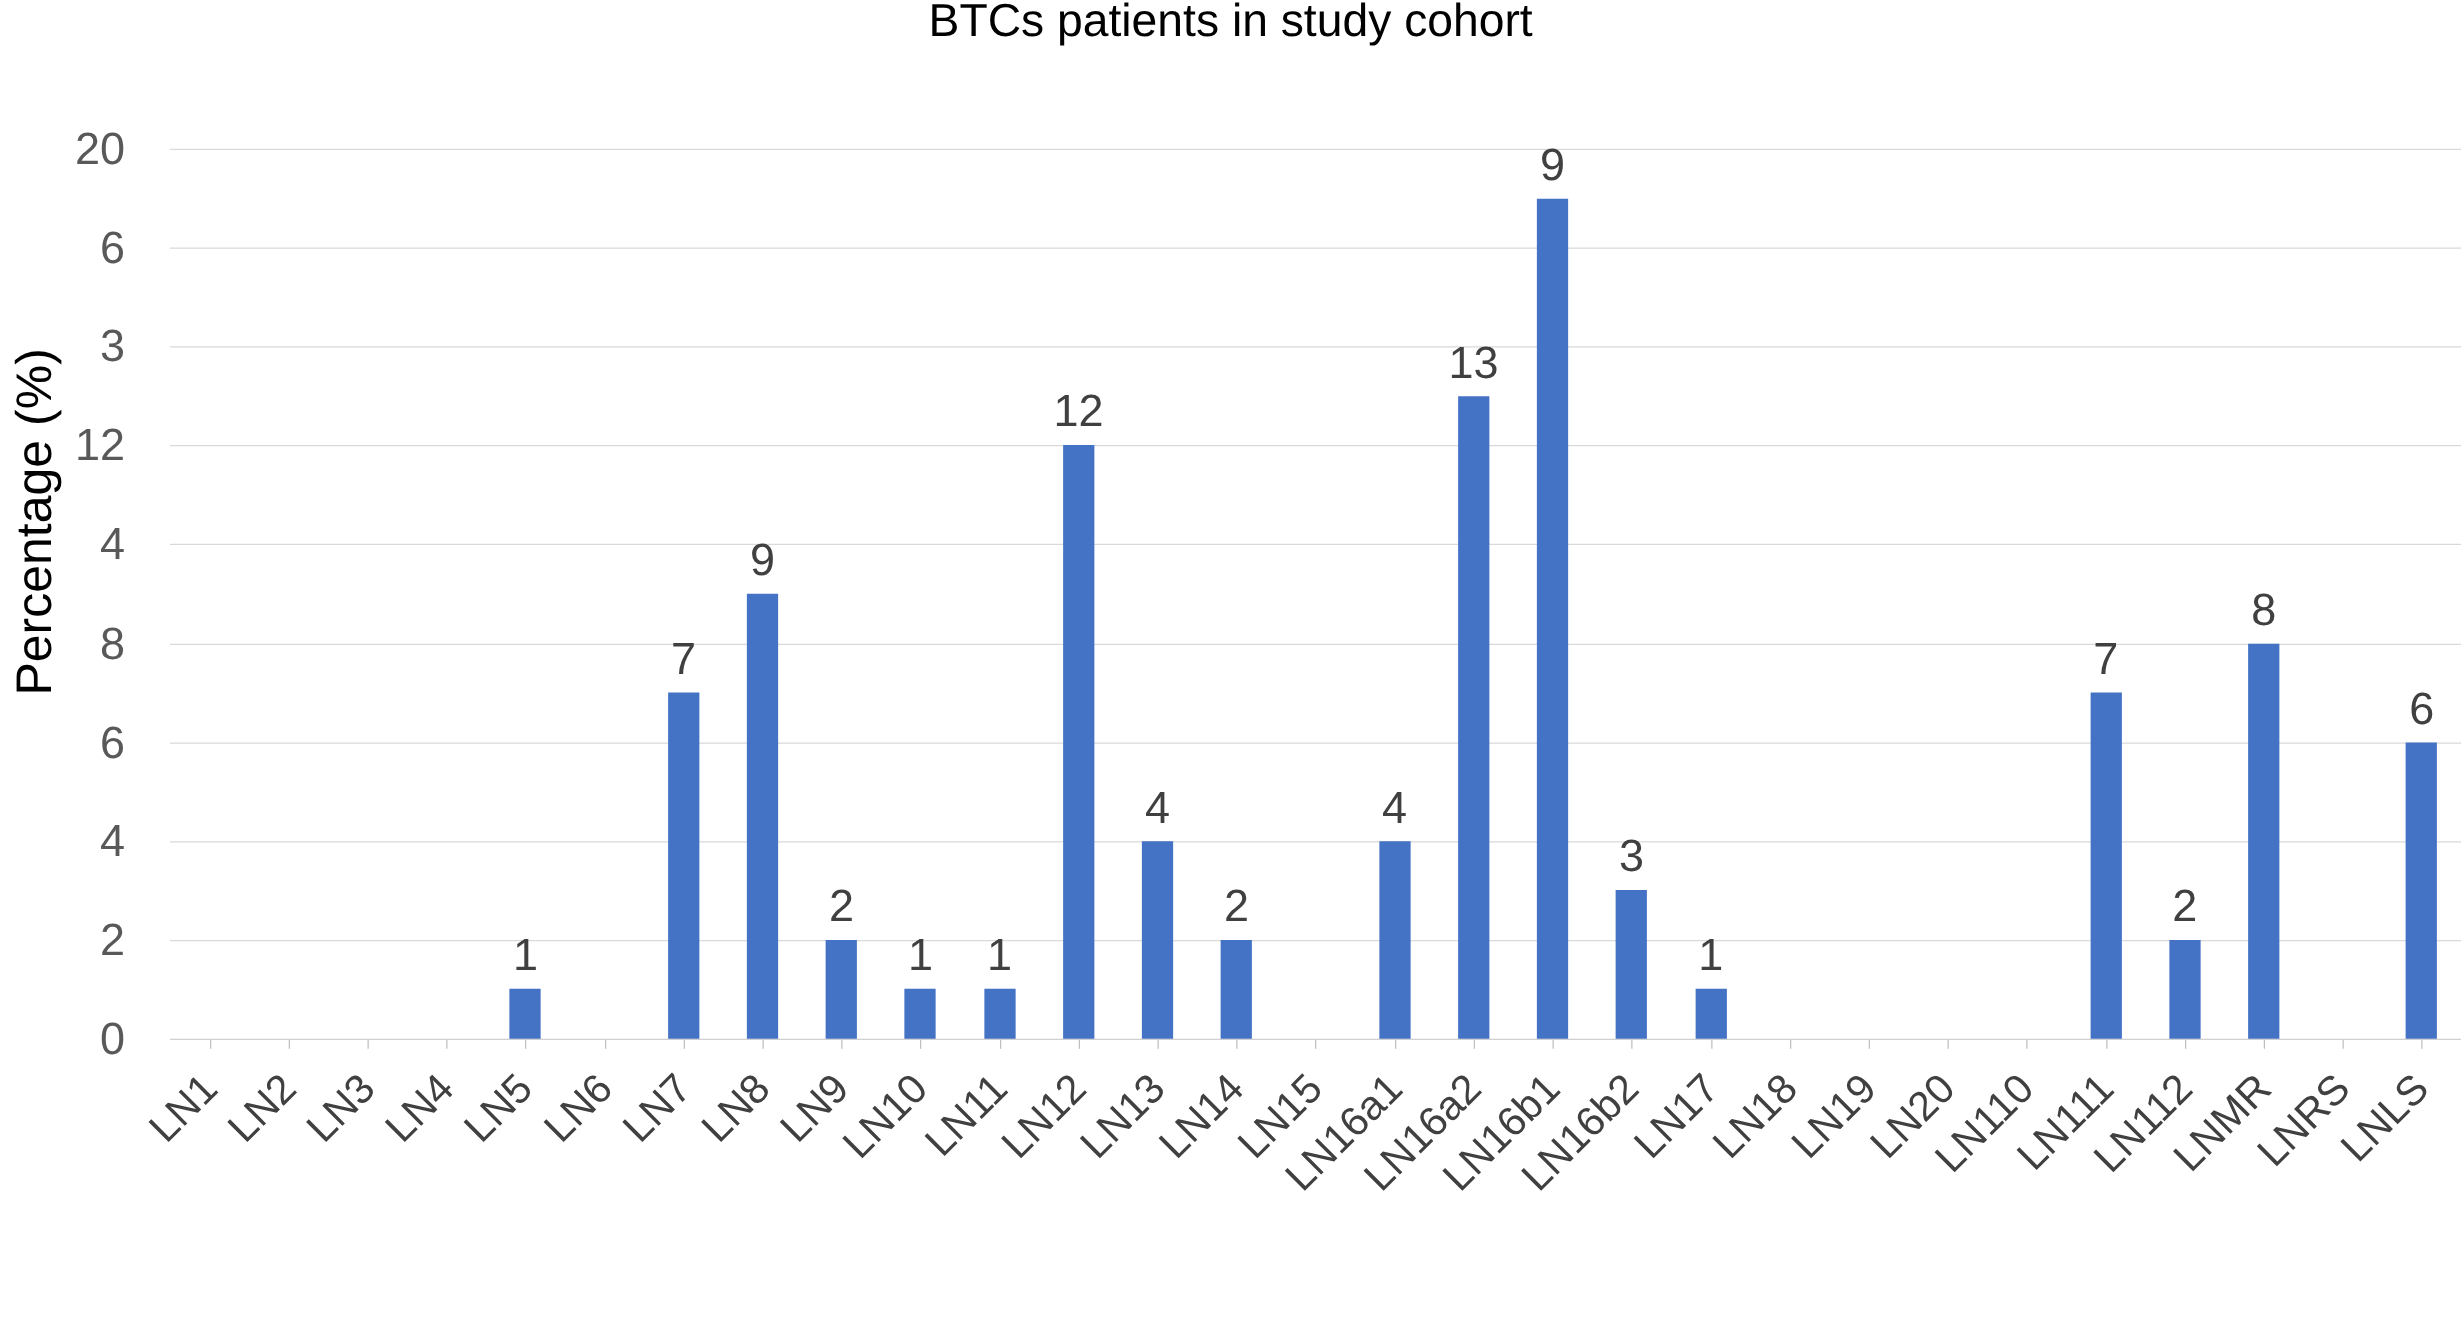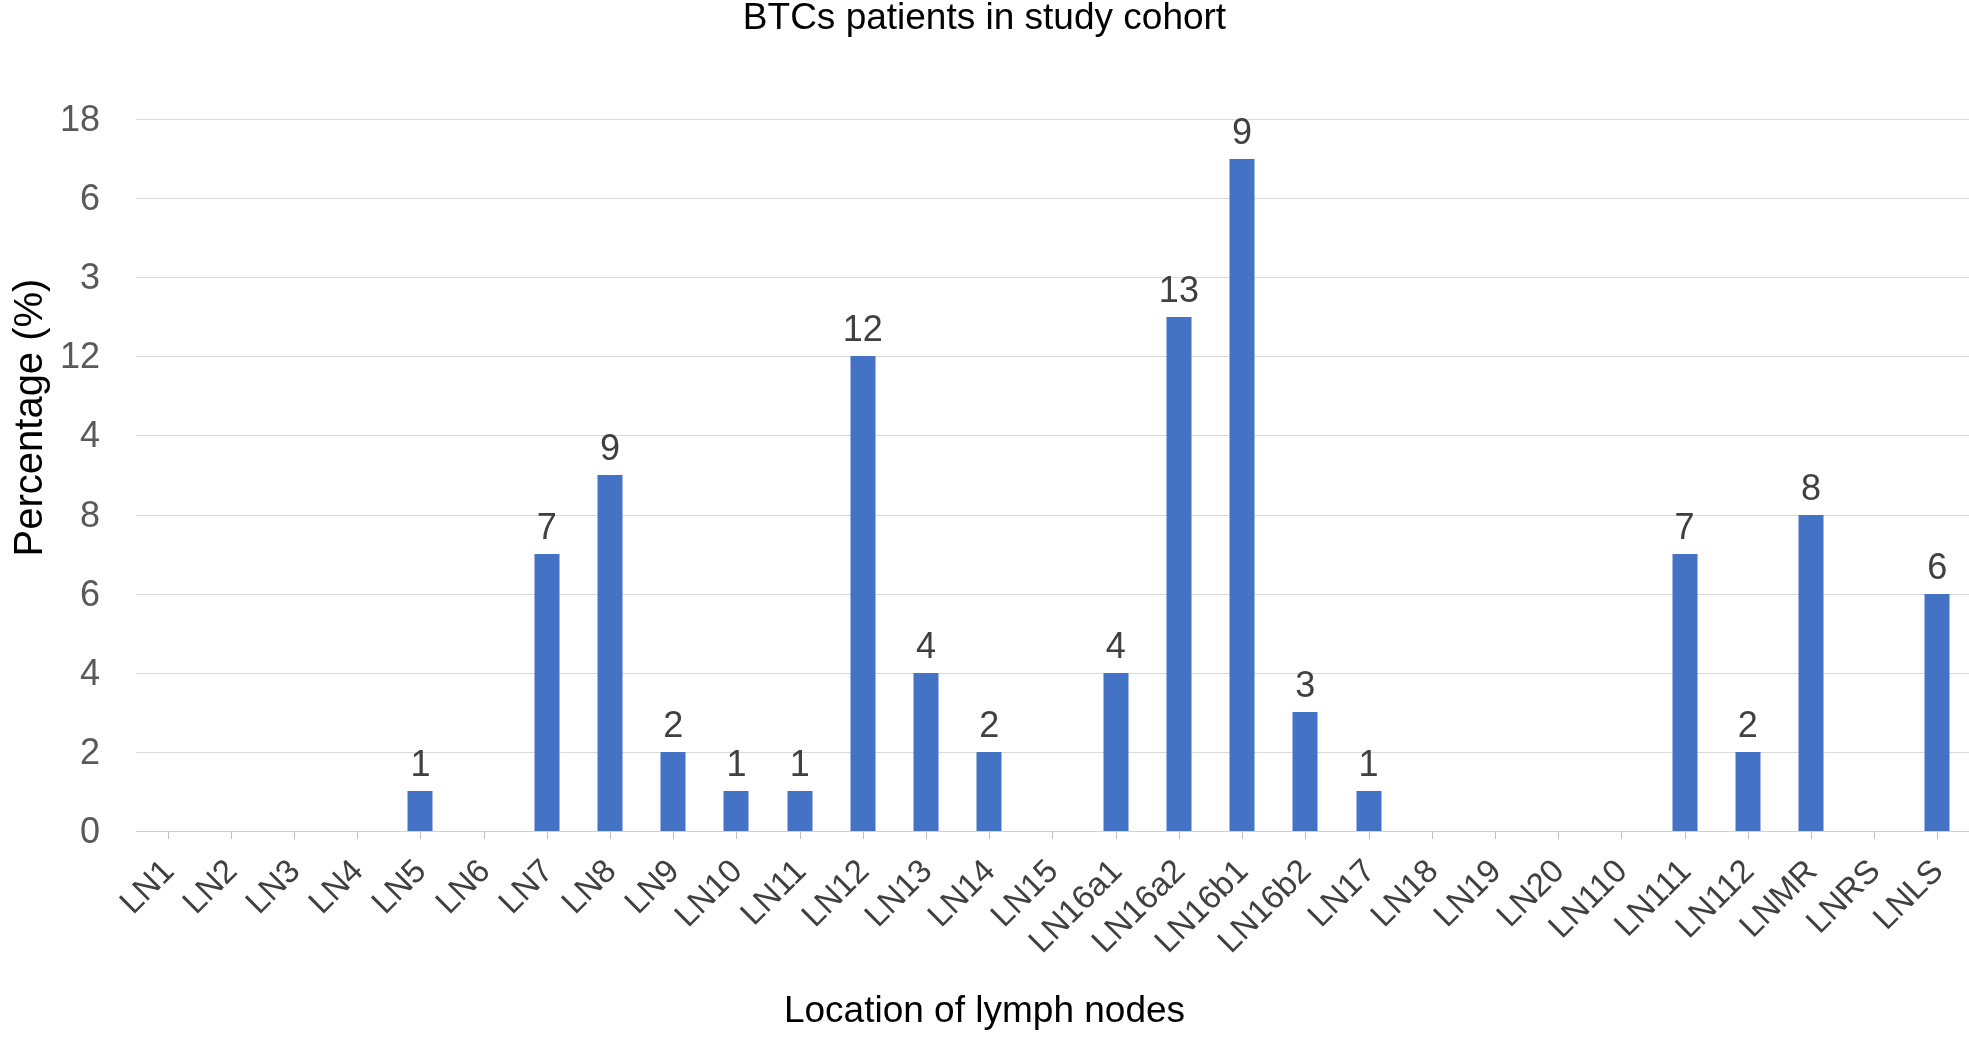--- a/index.html
+++ b/index.html
@@ -150,21 +150,21 @@
         <div class="gridline" style="top: 158.222px;"></div>
         <div class="gridline" style="top: 237.333px;"></div>
         <div class="gridline" style="top: 316.444px;"></div>
         <div class="gridline" style="top: 395.556px;"></div>
         <div class="gridline" style="top: 474.667px;"></div>
         <div class="gridline" style="top: 553.778px;"></div>
         <div class="gridline" style="top: 632.889px;"></div>
         <div class="gridline baseline" style="top: 712px;"></div>
       </div>
     <div id="yticks">
-        <div class="y-tick" style="top: 0px;">18</div>
+        <div class="y-tick" style="top: 0px;">20</div>
         <div class="y-tick" style="top: 79.1111px;">6</div>
         <div class="y-tick" style="top: 158.222px;">3</div>
         <div class="y-tick" style="top: 237.333px;">12</div>
         <div class="y-tick" style="top: 316.444px;">4</div>
         <div class="y-tick" style="top: 395.556px;">8</div>
         <div class="y-tick" style="top: 474.667px;">6</div>
         <div class="y-tick" style="top: 553.778px;">4</div>
         <div class="y-tick" style="top: 632.889px;">2</div>
         <div class="y-tick" style="top: 712px;">0</div>
       </div>
@@ -367,15 +367,14 @@
       <div class="x-tick-wrap" style="left: 1706.59px; width: 63.2069px;">
         <div class="tickmark"></div>
         <div class="x-tick">LNRS</div>
       </div>
       <div class="x-tick-wrap" style="left: 1769.79px; width: 63.2069px;">
         <div class="tickmark"></div>
         <div class="x-tick">LNLS</div>
       </div>
     </div>
 
-  <div id="x-axis-title">Location of lymph nodes</div>
 
 </div>
 
 </body></html>

